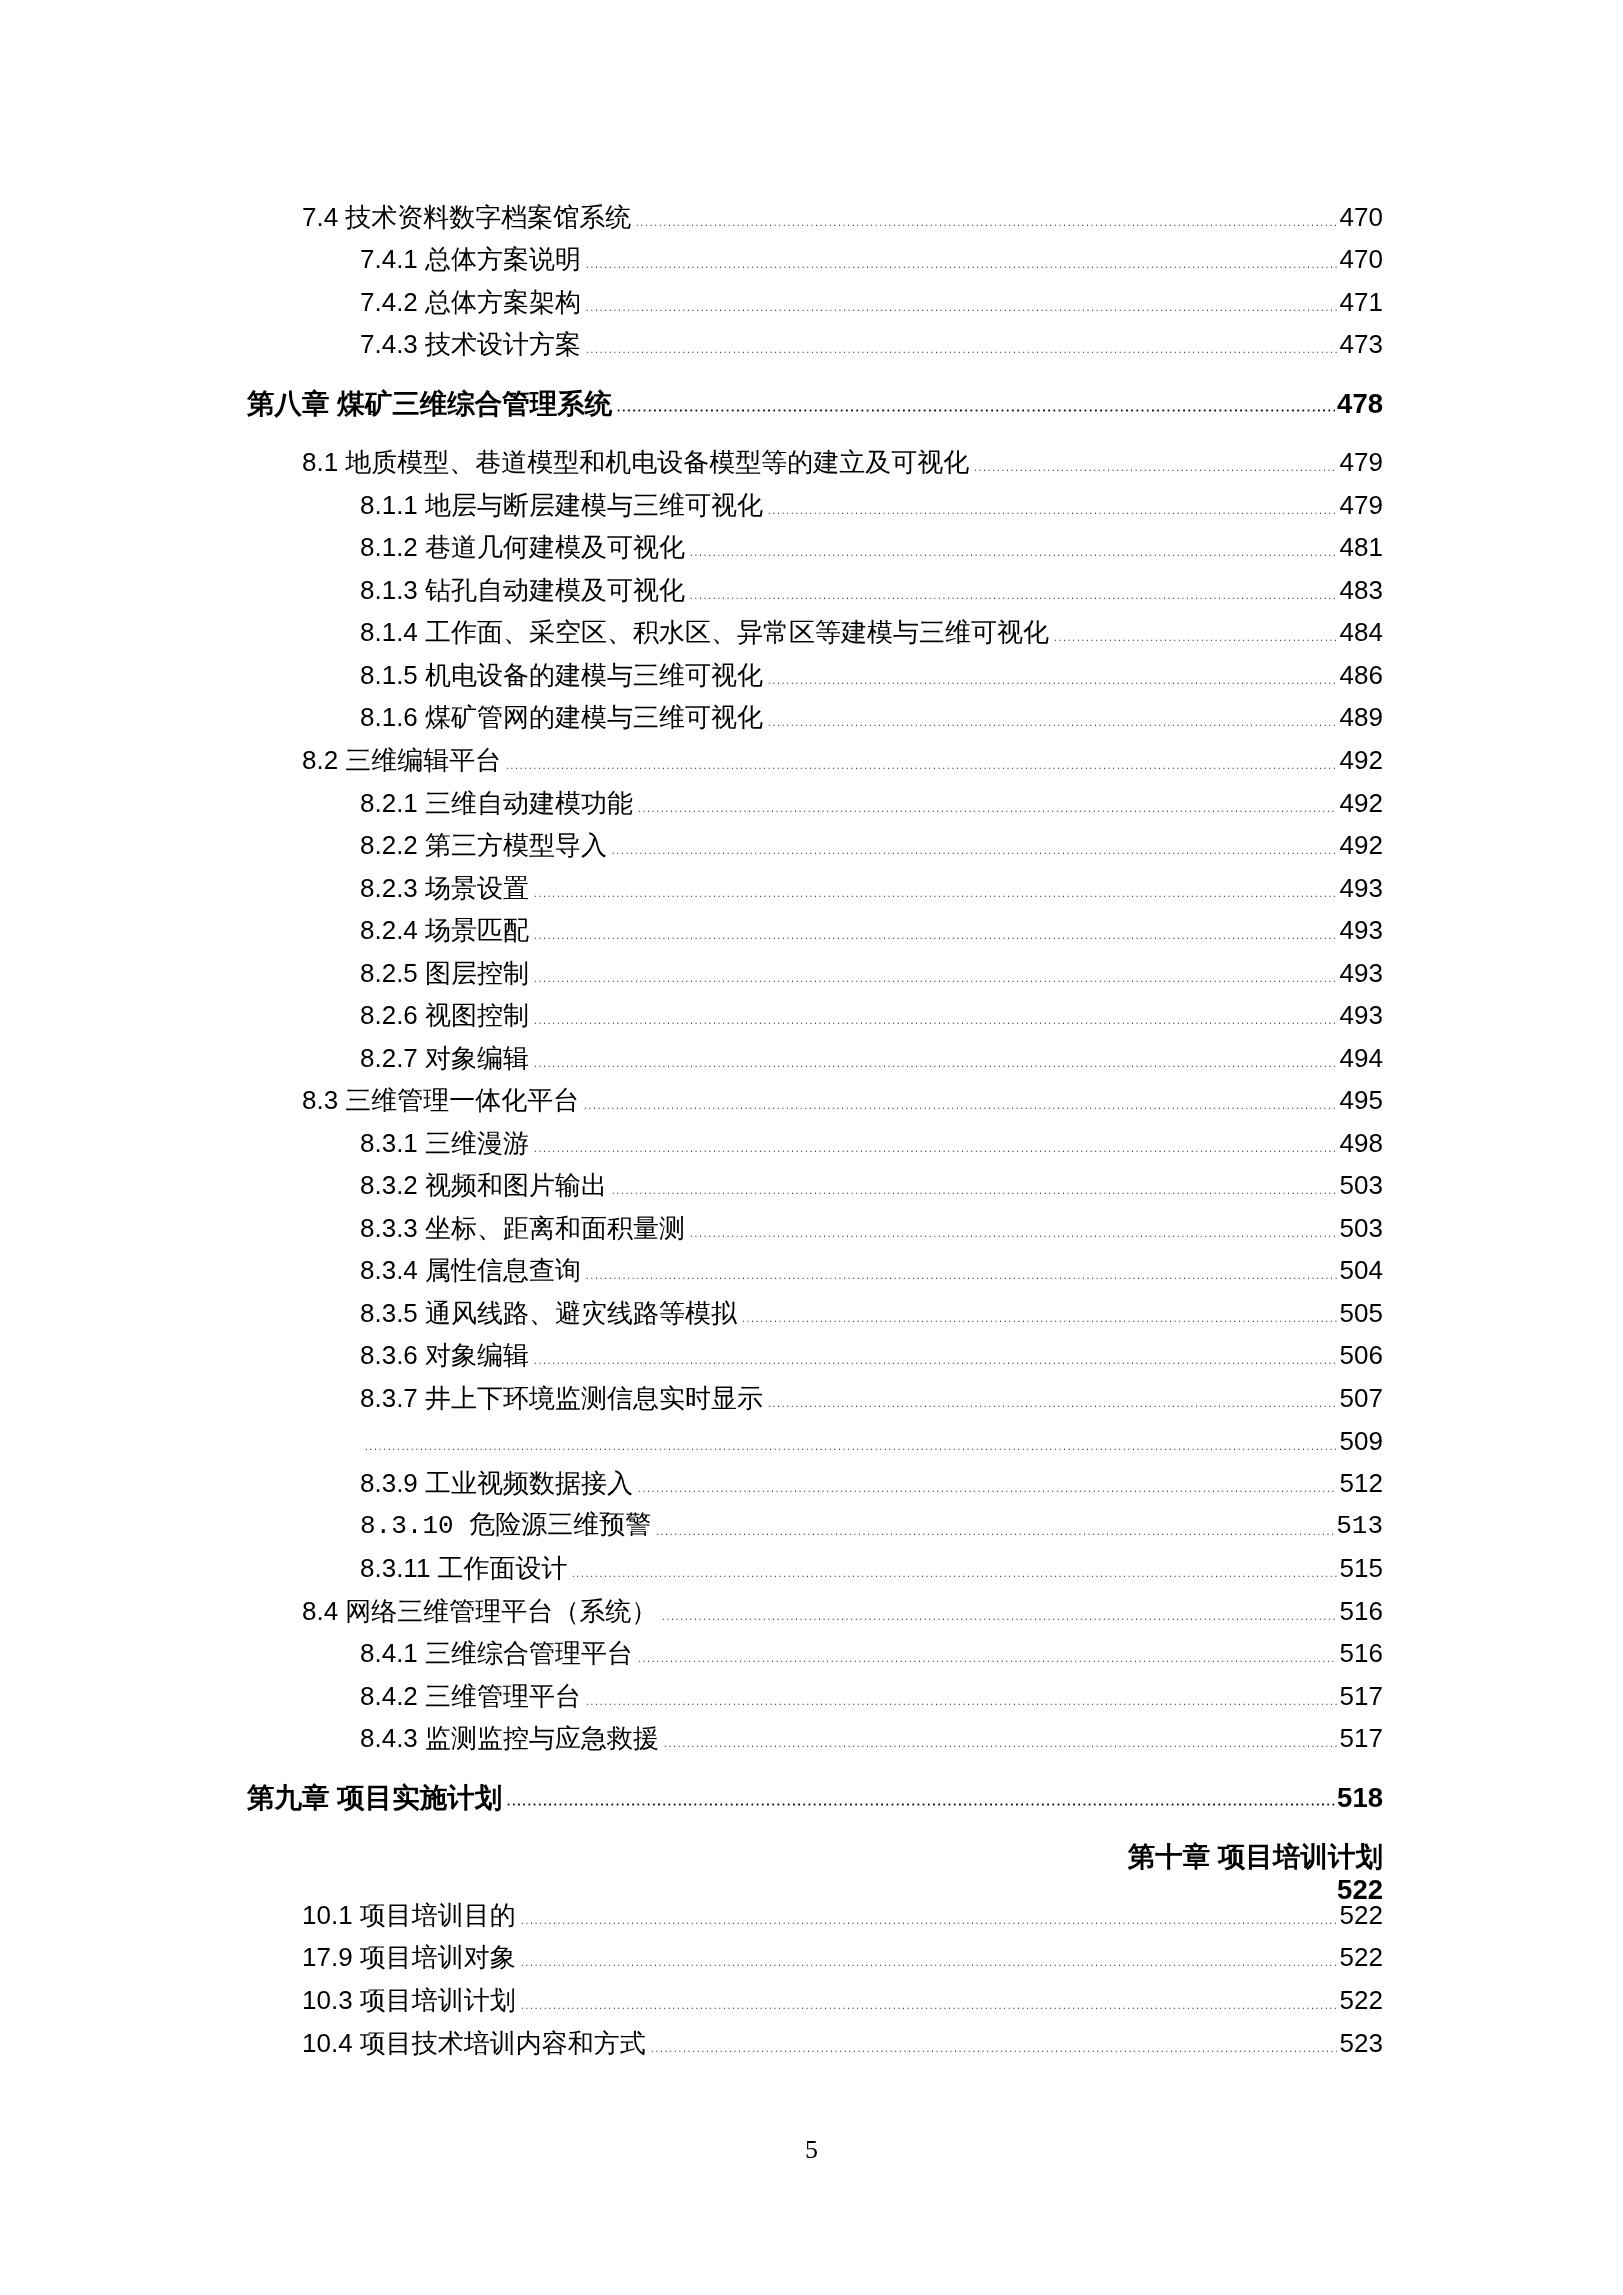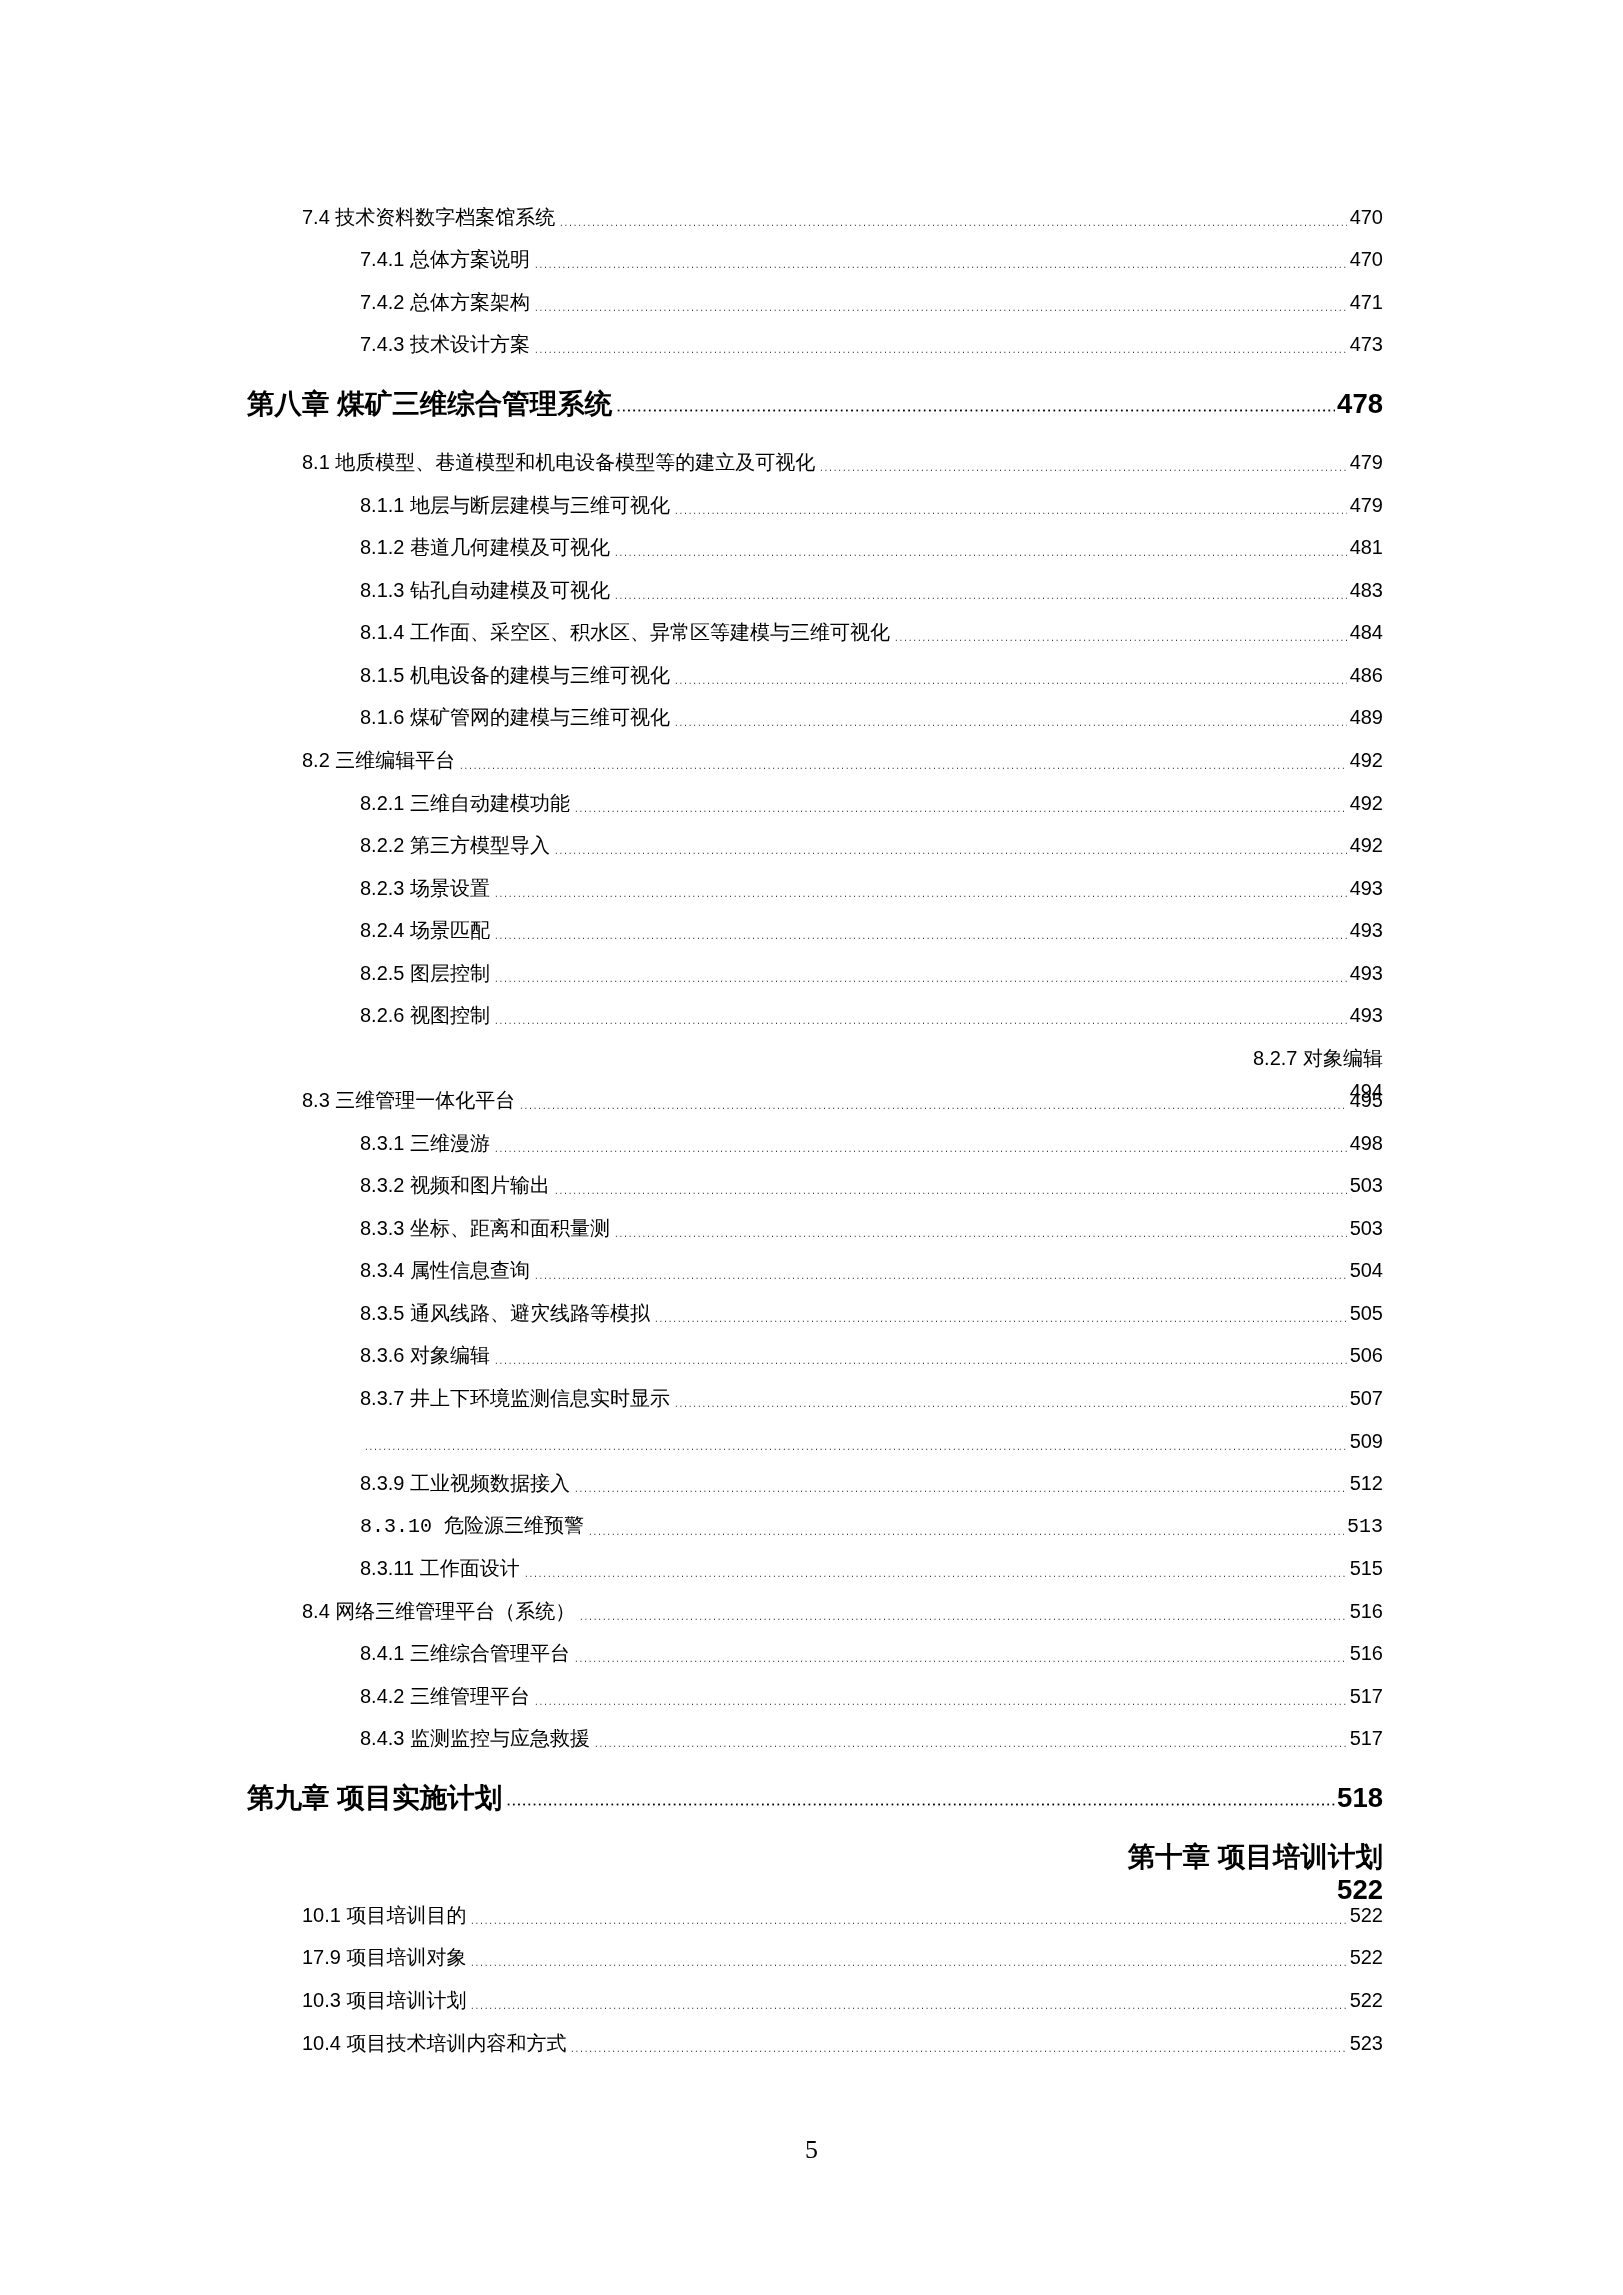--- a/index.html
+++ b/index.html
@@ -6,21 +6,21 @@
   body {
     width: 1623px; height: 2295px; position: relative; overflow: hidden;
     font-family: "Liberation Sans", "DejaVu Sans", sans-serif;
     color: #000;
   }
   .toc { position: absolute; left: 0; top: 0; width: 1623px; }
   .row {
     position: absolute;
     display: flex; align-items: flex-end;
     right: 240px;
-    font-size: 20px; line-height: 33px; height: 33px;
+    font-size: 26px; line-height: 33px; height: 33px;
     white-space: nowrap;
   }
   .row .label { flex: 0 0 auto; }
   .row .dots {
     flex: 1 1 auto; overflow: hidden; margin: 0 2.6px 0 3.9px;
     height: 33px; position: relative;
   }
   .row .dots::before {
     content: "";
     position: absolute; left: 0; right: 0; bottom: 7.9px; height: 2.6px;
@@ -134,21 +134,21 @@
     <div class="row lvl-3" style="top: 957px;">
       <span class="label">8.2.5 图层控制</span>
       <span class="dots"></span>
       <span class="page">493</span>
     </div>
     <div class="row lvl-3" style="top: 999px;">
       <span class="label">8.2.6 视图控制</span>
       <span class="dots"></span>
       <span class="page">493</span>
     </div>
-    <div class="row lvl-3" style="top: 1042px; flex-direction: column;">
+    <div class="row lvl-3" style="top: 1042px;">
       <span class="label">8.2.7 对象编辑</span>
       <span class="dots"></span>
       <span class="page">494</span>
     </div>
     <div class="row lvl-2" style="top: 1084px;">
       <span class="label">8.3 三维管理一体化平台</span>
       <span class="dots"></span>
       <span class="page">495</span>
     </div>
     <div class="row lvl-3" style="top: 1127px;">

